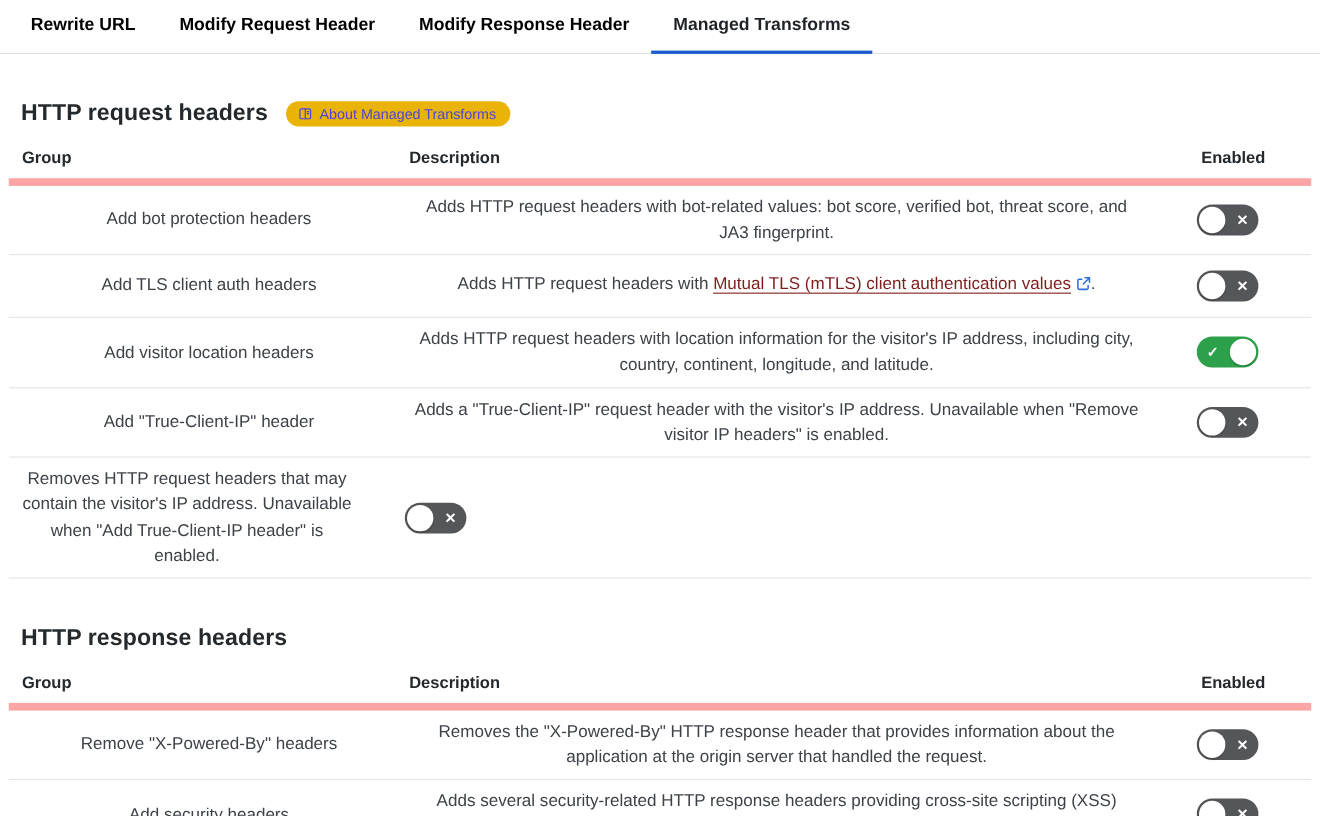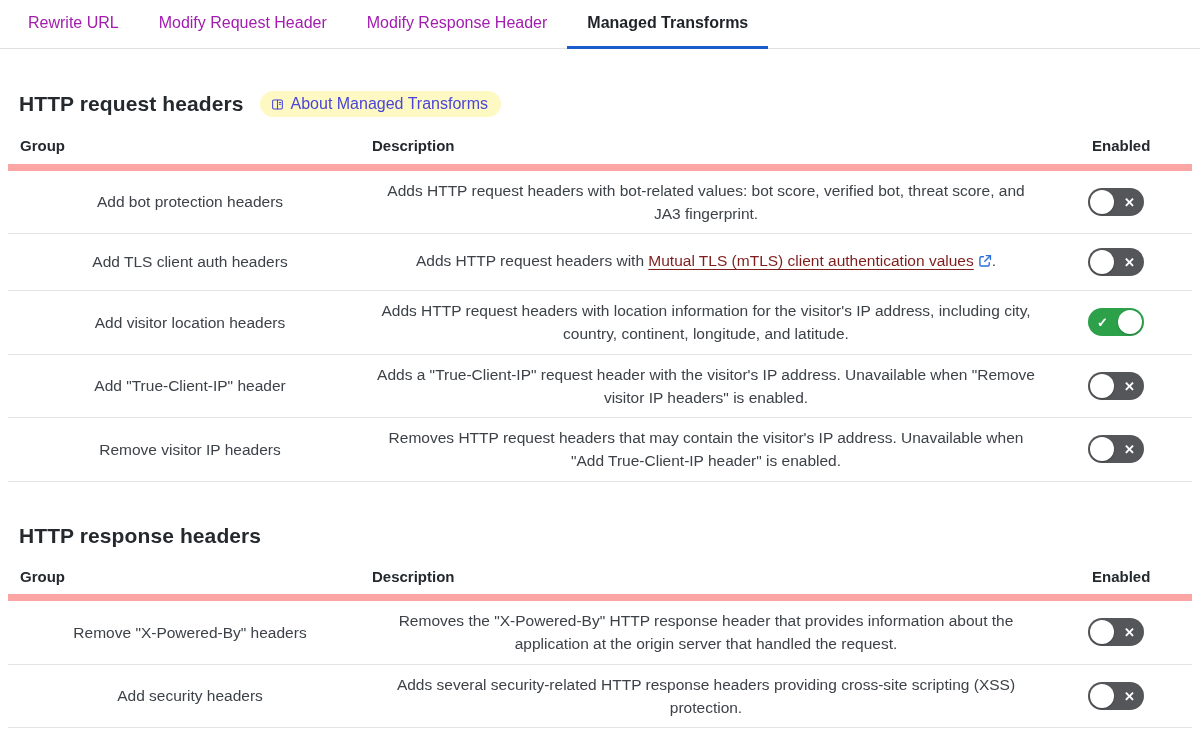--- a/index.html
+++ b/index.html
@@ -18,28 +18,29 @@
     align-items: stretch;
     padding-left: 8px;
     border-bottom: 1px solid #e0e0e3;
     height: 49px;
   }
   .tab {
     display: flex;
     align-items: center;
     padding: 0 20px;
     font-size: 16px;
-    color: #a21caf;
+    color: #000000;
     background: none;
     border: none;
     border-bottom: 3px solid transparent;
     cursor: pointer;
     font-family: inherit;
     white-space: nowrap;
     margin-bottom: -1px;
+    font-weight: bold;
   }
   .tab.active {
     color: #1f2328;
     font-weight: 700;
     border-bottom-color: #1b5ccc;
   }
 
   
   .section-head {
     display: flex;
@@ -51,26 +52,26 @@
     font-size: 21px;
     font-weight: 700;
     color: #24292e;
     letter-spacing: 0.1px;
     margin-left: 11px;
   }
   .badge {
     display: inline-flex;
     align-items: center;
     gap: 7px;
-    background: #fef9c3;
+    background: #eab308;
     color: #4945d9;
     border: none;
     border-radius: 999px;
     padding: 5px 13px 5px 11px;
-    font-size: 16px;
+    font-size: 13px;
     font-family: inherit;
     cursor: pointer;
     line-height: 1;
   }
   .badge svg { display: block; }
 
   
   .table { margin: 0 8px; }
   .trow {
     display: grid;
@@ -223,21 +224,20 @@
     <div class="cell toggle-cell">
       <button class="toggle off" aria-checked="false">
 
         <span class="glyph x">✕</span>
         <span class="knob"></span>
       </button>
     </div>
   </div>
 
   <div class="trow">
-    <div class="cell group-cell">Remove visitor IP headers</div>
     <div class="cell desc">Removes HTTP request headers that may contain the visitor's IP address. Unavailable when "Add True-Client-IP header" is enabled.</div>
     <div class="cell toggle-cell">
       <button class="toggle off" aria-checked="false">
 
         <span class="glyph x">✕</span>
         <span class="knob"></span>
       </button>
     </div>
   </div>
 </div>

